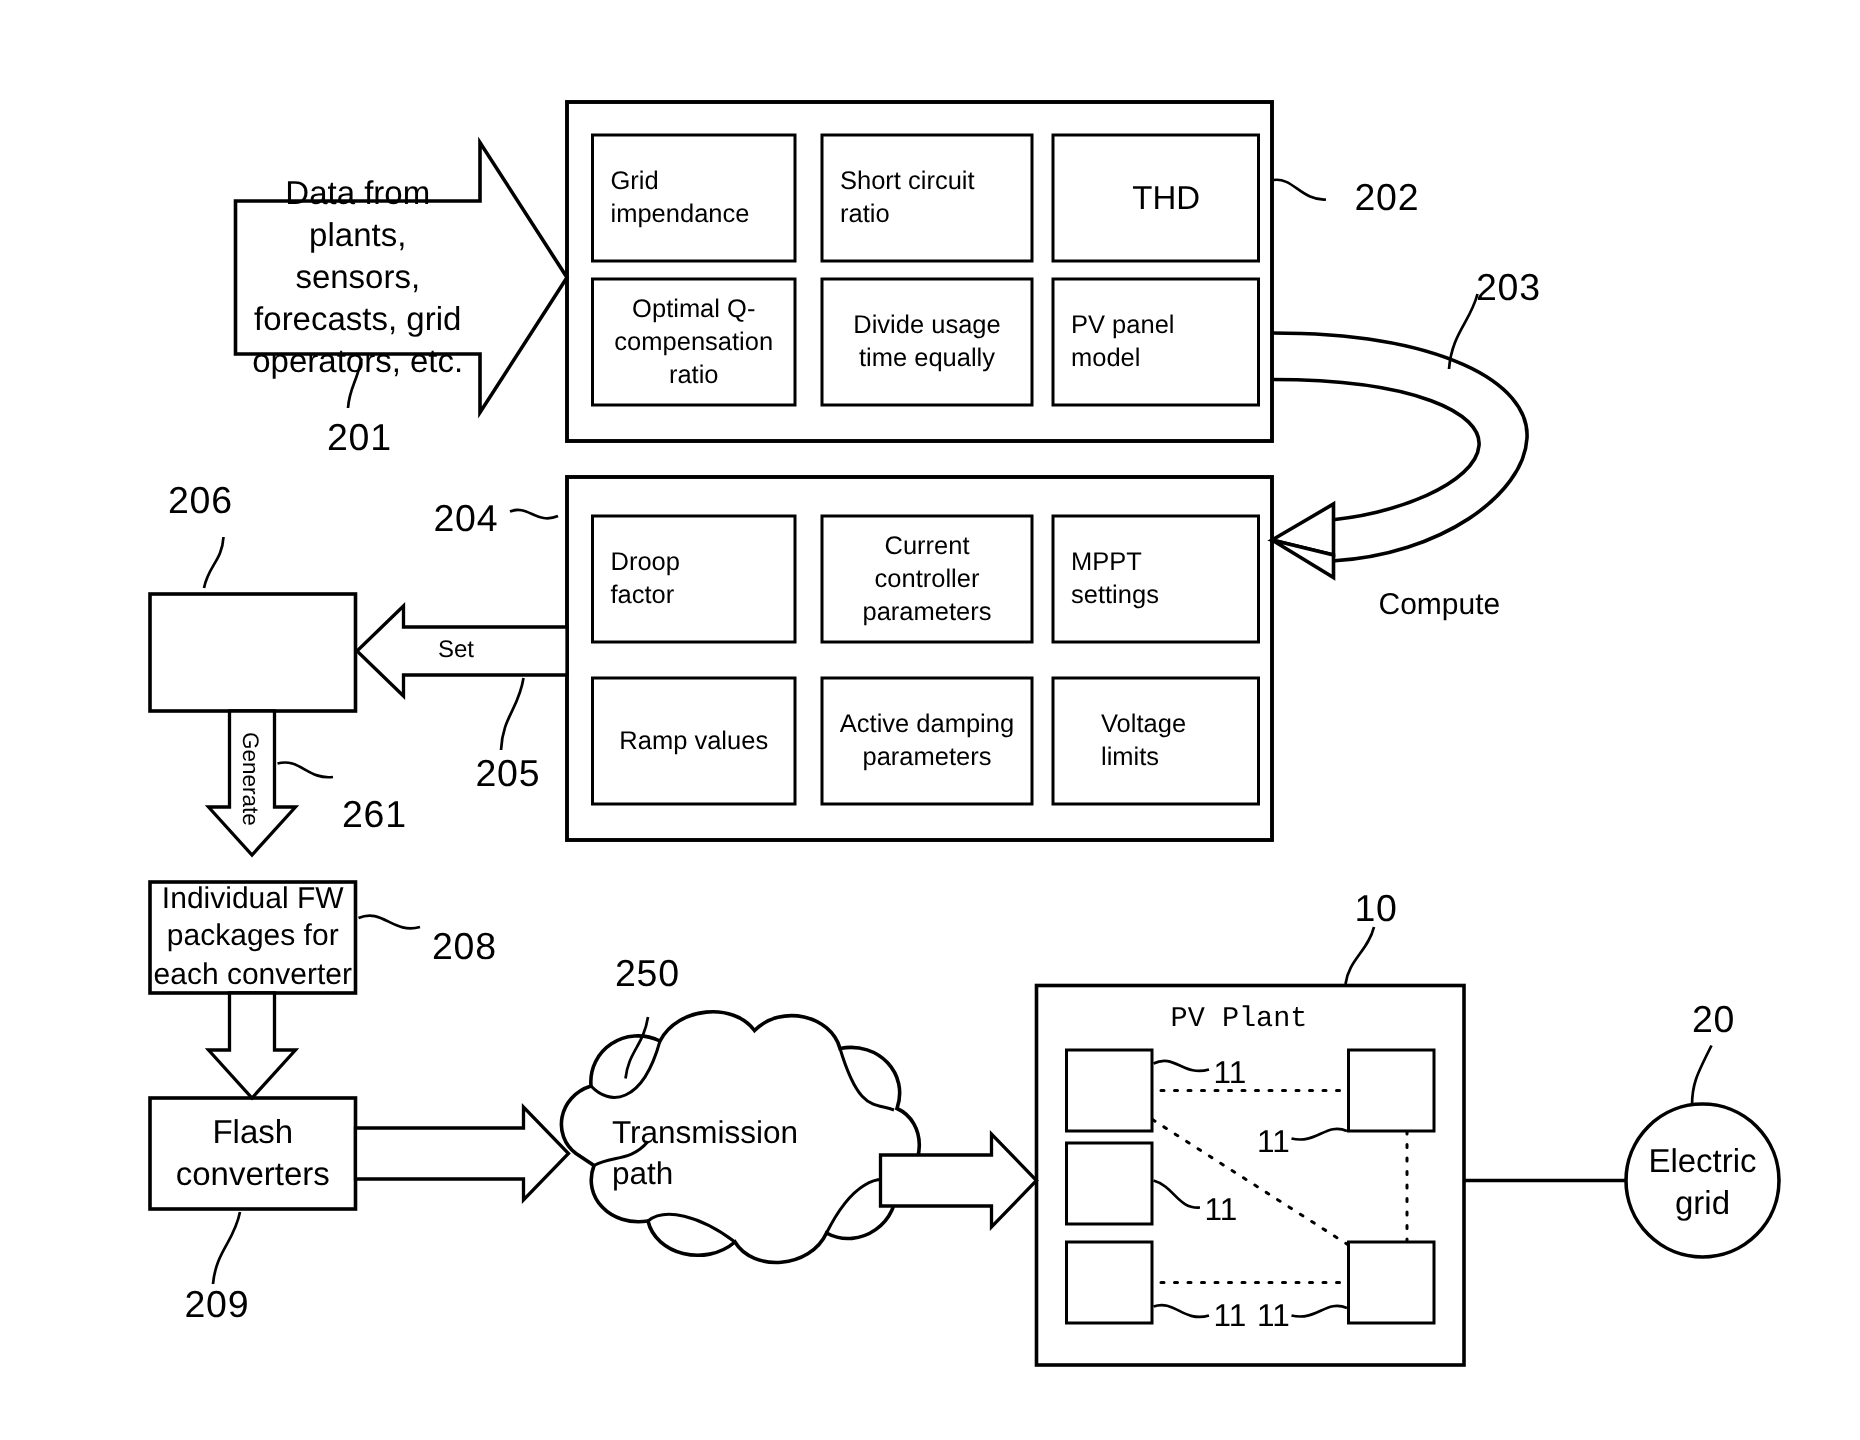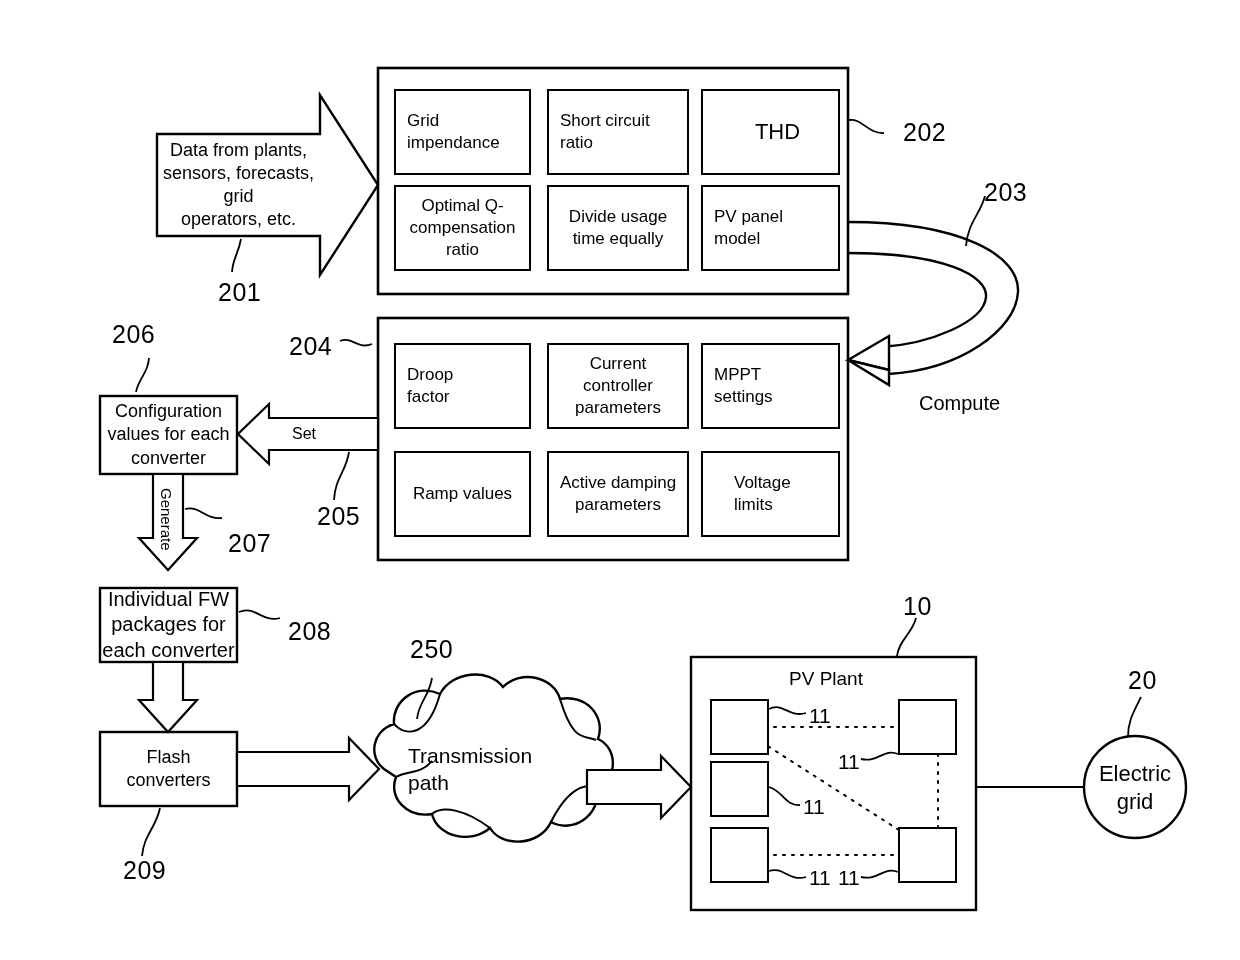--- a/index.html
+++ b/index.html
@@ -48,21 +48,21 @@
     font-size: 22px;
     padding-left: 14px;
   }
   .ref {
     position: absolute;
     font-size: 25px;
     letter-spacing: 0.5px;
     color: #000;
   }
   .flow-txt {
-    font-size: 18px;
+    font-size: 22px;
   }
   .arrow-label {
     position: absolute;
     font-size: 16px;
   }
   .vert-label {
     position: absolute;
     font-size: 15px;
     transform: rotate(90deg);
     transform-origin: left top;
@@ -259,42 +259,39 @@
   <div class="lbl cell-txt" style="left:395px; top:452px; width:135px; height:84px;">Ramp values</div>
   <div class="lbl cell-txt" style="left:548px; top:452px; width:140px; height:84px;">Active damping
 parameters</div>
   <div class="lbl cell-txt left-al" style="left:702px; top:452px; width:137px; height:84px;padding-left:32px;">Voltage
 limits</div>
   <div class="ref" style="left:289px; top:332px;">204</div>
 
   <div class="arrow-label" style="left:292px; top:425px;">Set</div>
   <div class="ref" style="left:317px; top:502px;">205</div>
 
-  <div class="lbl flow-txt" style="left:100px; top:396px; width:137px; height:78px;">Configuration
-values for each
-converter</div>
   <div class="ref" style="left:112px; top:320px;">206</div>
 
   <div class="vert-label" style="left:175px; top:488px;">Generate</div>
-  <div class="ref" style="left:228px; top:529px;">207</div>
+  <div class="ref" style="left:228px; top:529px;">261</div>
 
   <div class="lbl flow-txt" style="left:100px; top:588px; width:137px; height:74px; font-size:20px;">Individual FW
 packages for
 each converter</div>
   <div class="ref" style="left:288px; top:617px;">208</div>
 
   <div class="lbl flow-txt left-al" style="left:100px; top:732px; width:137px; height:74px;">Flash
 converters</div>
   <div class="ref" style="left:123px; top:856px;">209</div>
 
   <div class="cloud-txt" style="left:408px; top:742px; width:190px;">Transmission
 path</div>
   <div class="ref" style="left:410px; top:635px;">250</div>
 
-  <div class="title-txt" style="left:691px; top:668px; width:270px;">PV Plant</div>
+  <div class="title-txt" style="left:691px; top:668px; width:270px;font-family:Liberation Mono, monospace;">PV Plant</div>
   <div class="ref" style="left:903px; top:592px;">10</div>
   <div class="eleven" style="left:809px; top:704px;">11</div>
   <div class="eleven" style="left:803px; top:795px;">11</div>
   <div class="eleven" style="left:809px; top:866px;">11</div>
   <div class="eleven" style="left:838px; top:750px;">11</div>
   <div class="eleven" style="left:838px; top:866px;">11</div>
 
   <div class="lbl grid-txt" style="left:1085px; top:757px; width:100px; height:62px; white-space:pre-line;">Electric
 grid</div>
   <div class="ref" style="left:1128px; top:666px;">20</div>

